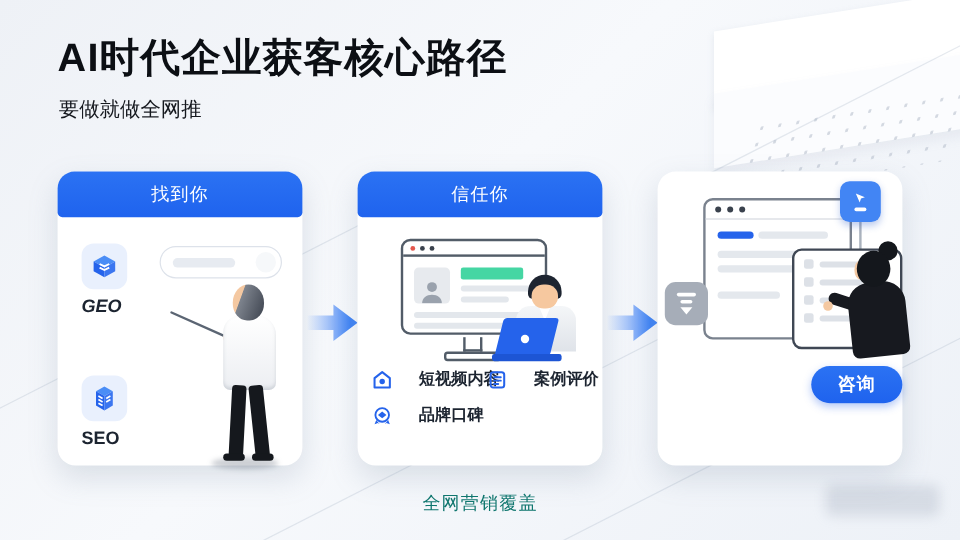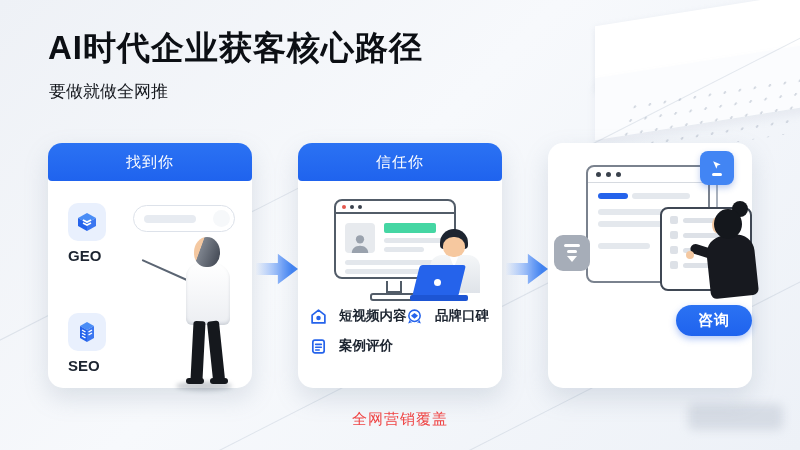--- a/index.html
+++ b/index.html
@@ -46,21 +46,21 @@
   .flow-arrow { position:absolute; top:250px; width:42px; height:38px;
     background:linear-gradient(90deg,rgba(216,230,252,.15),#9dbef8 45%,#3f83f6 85%);
     clip-path:polygon(0 34%,52% 34%,52% 10%,100% 50%,52% 90%,52% 66%,0 66%); }
   .flow-arrow.a1 { left:256px; } .flow-arrow.a2 { left:506px; }
 
   
   .tool-icon { position:absolute; width:38px; height:38px; border-radius:10px;
     background:#e9f0fd; display:flex; align-items:center; justify-content:center; }
   .tool-icon.geo { left:20px; top:22px; } .tool-icon.seo { left:20px; top:132px; }
   .tool-label { position:absolute; font-size:15px; font-weight:700; color:#1c2430; }
-  .tool-label.geo { left:20px; top:66px; } .tool-label.seo { left:20px; top:176px; }
+  .tool-label.geo { left:20px; top:66px;font-style:italic; } .tool-label.seo { left:20px; top:176px; }
   .search-pill { position:absolute; left:85px; top:24px; width:102px; height:27px;
     background:#fff; border:1.5px solid #dde2ea; border-radius:14px; }
   .search-pill .ph { position:absolute; left:10px; top:9px; width:52px; height:8px;
     border-radius:4px; background:#e7ebf1; }
   .search-pill .knob { position:absolute; right:4px; top:4px; width:17px; height:17px;
     border-radius:50%; background:#f6f8fa; }
 
   .man1 { position:absolute; left:98px; top:52px; width:90px; height:150px; }
   .man1 .stick { position:absolute; left:-4px; top:26px; width:52px; height:2px;
     background:#5b6573; transform:rotate(24deg); transform-origin:left center; border-radius:2px; }
@@ -100,21 +100,21 @@
   .man2 .torso { position:absolute; left:14px; top:26px; width:50px; height:38px; border-radius:12px 12px 0 0;
     background:linear-gradient(180deg,#f4f6f8,#dfe3e9); }
   .man2 .collar { position:absolute; left:33px; top:26px; width:10px; height:12px; background:#fff;
     clip-path:polygon(0 0,100% 0,50% 100%); }
   .man2 .laptop { position:absolute; left:0px; top:36px; width:46px; height:32px; background:#2563eb;
     border-radius:3px; transform:skewX(-14deg); }
   .man2 .laptop-dot { position:absolute; left:18px; top:50px; width:7px; height:7px; border-radius:50%; background:#fff; }
   .man2 .laptop-base { position:absolute; left:-6px; top:66px; width:58px; height:6px; background:#1d55d4; border-radius:2px; }
   .feature-grid { position:absolute; left:12px; top:126px; width:180px; display:grid;
     grid-template-columns:96px 84px; grid-row-gap:12px; }
-  .feature { display:flex; align-items:center; gap:12px; font-size:13.5px; font-weight:700; color:#1c2430; white-space:nowrap; }
+  .feature { display:flex; align-items:center; gap:22px; font-size:13.5px; font-weight:700; color:#1c2430; white-space:nowrap; }
   .feature svg { flex:0 0 auto; }
 
   
   .browser3 { position:absolute; left:38px; top:22px; width:124px; height:118px;
     background:#fff; border:2px solid #7a828e; border-radius:8px; }
   .browser3 .bar { height:16px; border-bottom:1.5px solid #d6dae0; display:flex; align-items:center; gap:5px; padding-left:8px; }
   .browser3 .dot { width:5px; height:5px; border-radius:50%; background:#3a424d; }
   .browser3 .ln { position:absolute; height:6px; border-radius:3px; background:#e4e8ed; }
   .browser3 .ln.blue { background:#2563eb; left:10px; top:26px; width:30px; }
   .browser3 .ln.h1 { left:44px; top:26px; width:58px; }
@@ -146,21 +146,21 @@
   .woman3 .arm { position:absolute; left:-8px; top:46px; width:30px; height:10px; border-radius:6px;
     background:#17191f; transform:rotate(18deg); }
   .woman3 .hand { position:absolute; left:-12px; top:50px; width:8px; height:8px; border-radius:50%; background:#f4c8a1; }
   .cta-row { position:absolute; left:0; top:162px; width:100%; display:flex; justify-content:flex-end; gap:14px; }
   .cta { width:76px; height:31px; border:none; border-radius:16px; background:linear-gradient(180deg,#2b72f3,#1f63ee);
     color:#fff; font-size:15px; font-weight:700; font-family:inherit; letter-spacing:1px; cursor:pointer;
     box-shadow:0 3px 7px rgba(35,95,230,.35); }
 
   
   .footer-caption { position:absolute; left:0; top:410px; width:100%; text-align:center;
-    font-size:15px; font-weight:500; color:#ef4444; letter-spacing:1px; }
+    font-size:15px; font-weight:500; color:#0f766e; letter-spacing:1px; }
 </style>
 </head>
 <body>
 
 <div class="stage">
 
   <div class="iso-box"></div>
   <div class="iso-box-side"></div>
   <div class="iso-dots"></div>
   <div class="bg-line l1"></div>
@@ -253,35 +253,35 @@
       <div class="feature-grid">
         <div class="feature">
           <svg width="17" height="17" viewBox="0 0 24 24">
             <path d="M12 3 3 10v11h18V10z" fill="none" stroke="#2563eb" stroke-width="2.4" stroke-linejoin="round"></path>
             <circle cx="12" cy="14" r="3.2" fill="#2563eb"></circle>
           </svg>
           <span>短视频内容</span>
         </div>
         <div class="feature">
           <svg width="17" height="17" viewBox="0 0 24 24">
+            <rect x="4" y="3" width="16" height="18" rx="3" fill="none" stroke="#2563eb" stroke-width="2.4"></rect>
+            <line x1="8" y1="9" x2="16" y2="9" stroke="#2563eb" stroke-width="2.2" stroke-linecap="round"></line>
+            <line x1="8" y1="13" x2="16" y2="13" stroke="#2563eb" stroke-width="2.2" stroke-linecap="round"></line>
+            <line x1="8" y1="17" x2="13" y2="17" stroke="#2563eb" stroke-width="2.2" stroke-linecap="round"></line>
+          </svg>
+          <span>案例评价</span>
+        </div>
+        <div class="feature">
+          <svg width="17" height="17" viewBox="0 0 24 24">
             <circle cx="12" cy="11" r="8" fill="none" stroke="#2563eb" stroke-width="2.2"></circle>
             <path d="M7 11l5-4 5 4-5 4z" fill="#2563eb"></path>
             <path d="M5 17l-2 5 4-1.5L9 22z" fill="#2563eb"></path>
             <path d="M19 17l2 5-4-1.5L15 22z" fill="#2563eb"></path>
           </svg>
           <span>品牌口碑</span>
-        </div>
-        <div class="feature">
-          <svg width="17" height="17" viewBox="0 0 24 24">
-            <rect x="4" y="3" width="16" height="18" rx="3" fill="none" stroke="#2563eb" stroke-width="2.4"></rect>
-            <line x1="8" y1="9" x2="16" y2="9" stroke="#2563eb" stroke-width="2.2" stroke-linecap="round"></line>
-            <line x1="8" y1="13" x2="16" y2="13" stroke="#2563eb" stroke-width="2.2" stroke-linecap="round"></line>
-            <line x1="8" y1="17" x2="13" y2="17" stroke="#2563eb" stroke-width="2.2" stroke-linecap="round"></line>
-          </svg>
-          <span>案例评价</span>
         </div>
       </div>
     </div>
   </div>
 
   <div class="flow-arrow a2"></div>
 
   <div class="card c3">
     <div class="card-body">
       <div class="badge-stem"></div>

